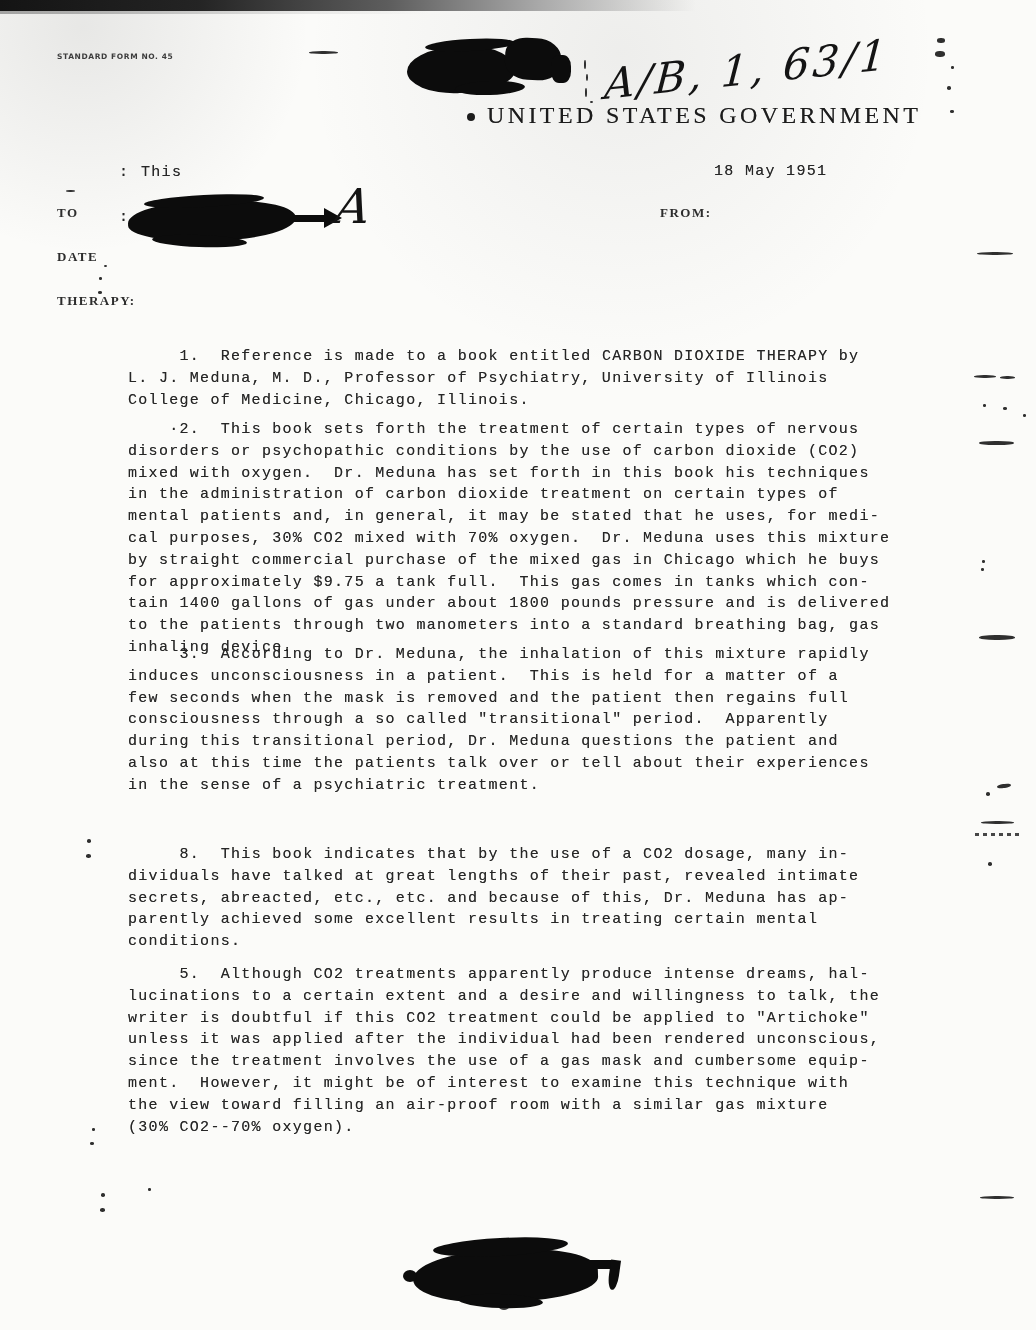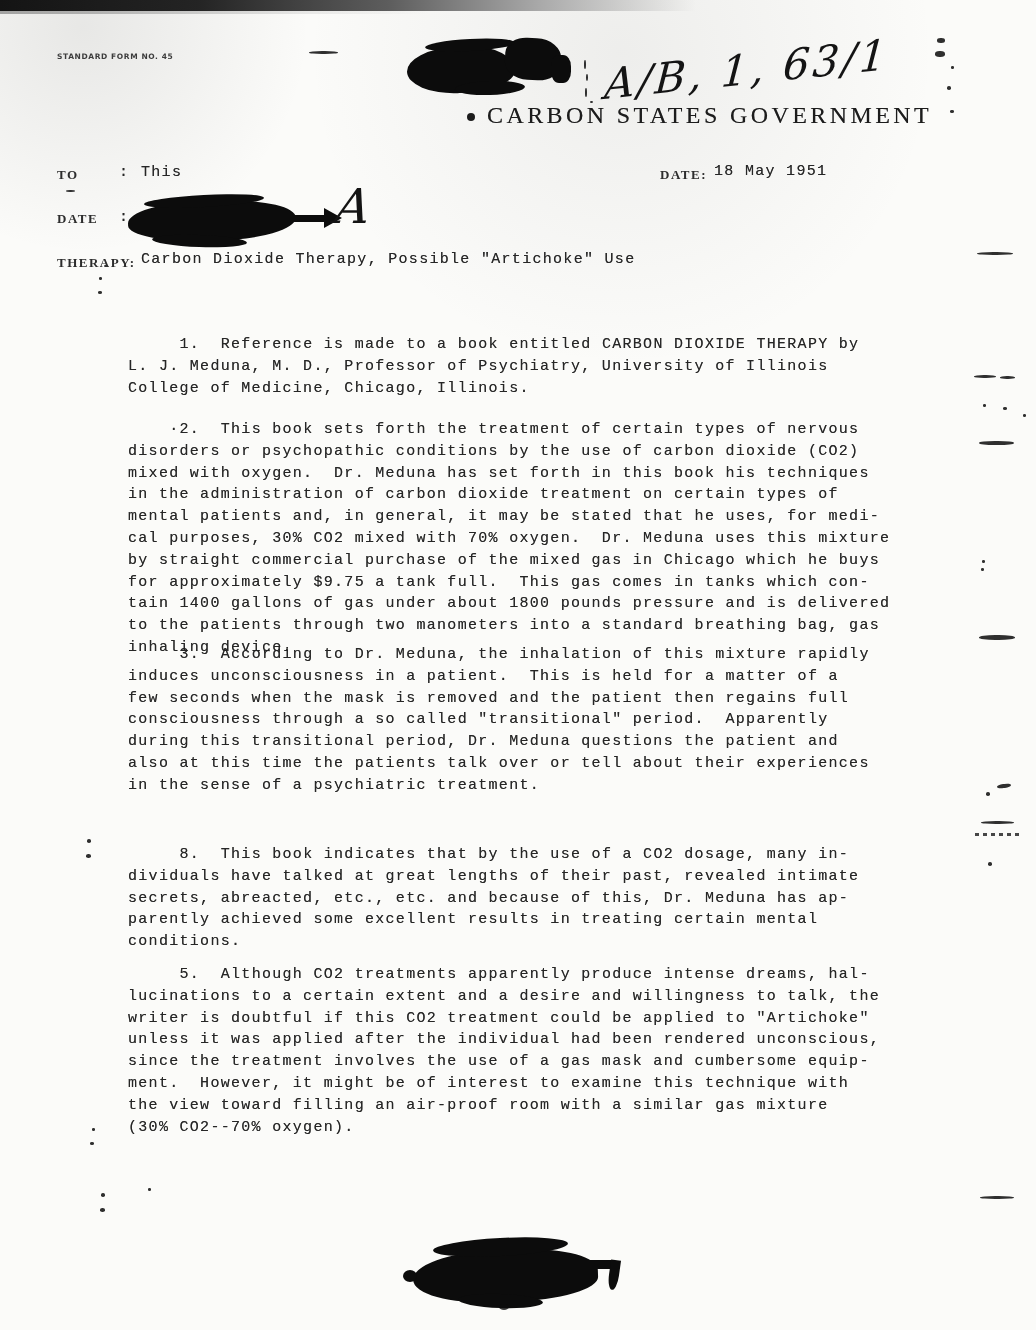--- a/index.html
+++ b/index.html
@@ -7,86 +7,85 @@
     position:relative;width:1036px;height:1330px;overflow:hidden;
     background:
       radial-gradient(circle at 60% 4%, rgba(120,120,120,.10), transparent 22%),
       radial-gradient(circle at 8% 2%, rgba(90,90,90,.12), transparent 14%),
       #fbfbf9;
     font-family:"Liberation Sans", sans-serif;
   }
   .tw{font-family:"Liberation Mono","DejaVu Sans Mono",monospace;font-size:15px;
       color:#262626;letter-spacing:1.3px;text-shadow:0 0 .6px rgba(30,30,30,.55);}
   .para{position:absolute;left:128px;width:812px;line-height:21.8px;white-space:pre-wrap;}
-  .p1{top:334px}.p2{top:419px}.p3{top:644px}.p4{top:844px}.p5{top:964px}
+  .p1{top:346px}.p2{top:419px}.p3{top:644px}.p4{top:844px}.p5{top:964px}
 
   .topbar{position:absolute;left:0;top:0;width:710px;height:11px;
     background:linear-gradient(to right,#141414,#242424 28%,#5e5e5e 55%,#a9a9a9 76%,rgba(200,200,200,0) 98%);}
   .topbar2{position:absolute;left:0;top:11px;width:430px;height:3px;
     background:linear-gradient(to right,rgba(70,70,70,.45),rgba(120,120,120,.15) 70%,transparent);}
 
   .formnum{position:absolute;left:57px;top:52px;font-family:"DejaVu Sans",sans-serif;
     font-size:7.5px;font-weight:700;letter-spacing:.6px;color:#3c3c3c;}
   .memo-title{position:absolute;left:55px;top:82px;font-family:"DejaVu Serif",serif;
     font-style:italic;font-size:46px;color:#171717;letter-spacing:1px;white-space:nowrap;}
   .bullet{position:absolute;left:467px;top:113px;width:8px;height:8px;border-radius:50%;background:#1c1c1c;}
   .org-title{position:absolute;left:487px;top:102px;font-family:"Liberation Serif",serif;
     font-size:24px;letter-spacing:3.4px;color:#1c1c1c;white-space:nowrap;text-shadow:0 0 .5px rgba(20,20,20,.5);}
 
   .hand{position:absolute;font-family:"DejaVu Serif",serif;font-style:italic;color:#141414;white-space:nowrap;}
   .refnum{left:604px;top:45px;font-size:42px;letter-spacing:3px;transform:rotate(-6deg) skewX(-10deg);}
   .initialA{left:336px;top:178px;font-size:48px;transform:skewX(-8deg);}
 
   .lbl{position:absolute;font-family:"Liberation Serif",serif;font-weight:700;
-    font-size:13px;letter-spacing:1.5px;color:#2d2d2d;}
+    font-size:13px;letter-spacing:1.5px;color:#2d2d2d;margin-top:38px;}
 
   .rb{position:absolute;background:#0c0c0c;}
   .mk{position:absolute;display:block;background:#2f2f2f;border-radius:45%;}
   .dotted{background:repeating-linear-gradient(to right,#474747 0 4px,transparent 4px 8px)!important;border-radius:0!important;}
 </style>
 </head>
 <body>
 
 <div class="page">
 
   <div class="topbar"></div>
   <div class="topbar2"></div>
 
   <div class="formnum">STANDARD FORM NO. 45</div>
   <div class="bullet"></div>
-  <div class="org-title">CARBON STATES GOVERNMENT</div>
+  <div class="org-title">UNITED STATES GOVERNMENT</div>
   <div class="hand refnum">A/B, 1, 63/1</div>
 
   <div style="position:absolute;left:405px;top:35px;width:172px;height:64px">
     <div class="rb" style="left:2px;top:12px;width:108px;height:46px;border-radius:45% 40% 52% 46%/50% 55% 45% 50%;transform:rotate(-2deg)"></div>
     <div class="rb" style="left:100px;top:3px;width:56px;height:42px;border-radius:38% 45% 40% 42%;transform:rotate(3deg)"></div>
     <div class="rb" style="left:146px;top:20px;width:20px;height:28px;border-radius:40%"></div>
     <div class="rb" style="left:50px;top:46px;width:70px;height:14px;border-radius:50%;transform:rotate(-2deg)"></div>
     <div class="rb" style="left:20px;top:4px;width:90px;height:12px;border-radius:50%;transform:rotate(-3deg)"></div>
   </div>
 
   <div class="lbl" style="left:57px;top:167px">TO</div>
   <div class="tw" style="position:absolute;left:119px;top:164px">:</div>
   <div class="tw" style="position:absolute;left:141px;top:164px">This</div>
-  <div class="lbl" style="left:660px;top:167px">DATE:</div>
+  <div class="lbl" style="left:660px;top:167px">FROM:</div>
   <div class="tw" style="position:absolute;left:714px;top:163px">18 May 1951</div>
 
   <div class="lbl" style="left:57px;top:211px">DATE</div>
   <div class="tw" style="position:absolute;left:119px;top:209px">:</div>
   <div style="position:absolute;left:124px;top:193px;width:224px;height:58px">
     <div class="rb" style="left:4px;top:8px;width:168px;height:40px;border-radius:46% 42% 50% 48%/52% 48% 55% 45%;transform:rotate(-1.5deg)"></div>
     <div class="rb" style="left:20px;top:2px;width:120px;height:12px;border-radius:50%;transform:rotate(-3deg)"></div>
     <div class="rb" style="left:28px;top:42px;width:95px;height:12px;border-radius:50%;transform:rotate(2deg)"></div>
     <div class="rb" style="left:170px;top:22px;width:32px;height:7px"></div>
     <div style="position:absolute;left:200px;top:15px;width:0;height:0;border-left:18px solid #0c0c0c;border-top:10px solid transparent;border-bottom:10px solid transparent"></div>
   </div>
   <div class="hand initialA">A</div>
 
   <div class="lbl" style="left:57px;top:255px">THERAPY:</div>
-  <div class="tw" style="position:absolute;left:141px;top:251px">Carbon Dioxide Therapy, Possible "Artichoke" Use</div>
 
   <div class="tw para p1">     1.  Reference is made to a book entitled CARBON DIOXIDE THERAPY by
 L. J. Meduna, M. D., Professor of Psychiatry, University of Illinois
 College of Medicine, Chicago, Illinois.</div>
   <div class="tw para p2">    ·2.  This book sets forth the treatment of certain types of nervous
 disorders or psychopathic conditions by the use of carbon dioxide (CO2)
 mixed with oxygen.  Dr. Meduna has set forth in this book his techniques
 in the administration of carbon dioxide treatment on certain types of
 mental patients and, in general, it may be stated that he uses, for medi-
 cal purposes, 30% CO2 mixed with 70% oxygen.  Dr. Meduna uses this mixture

